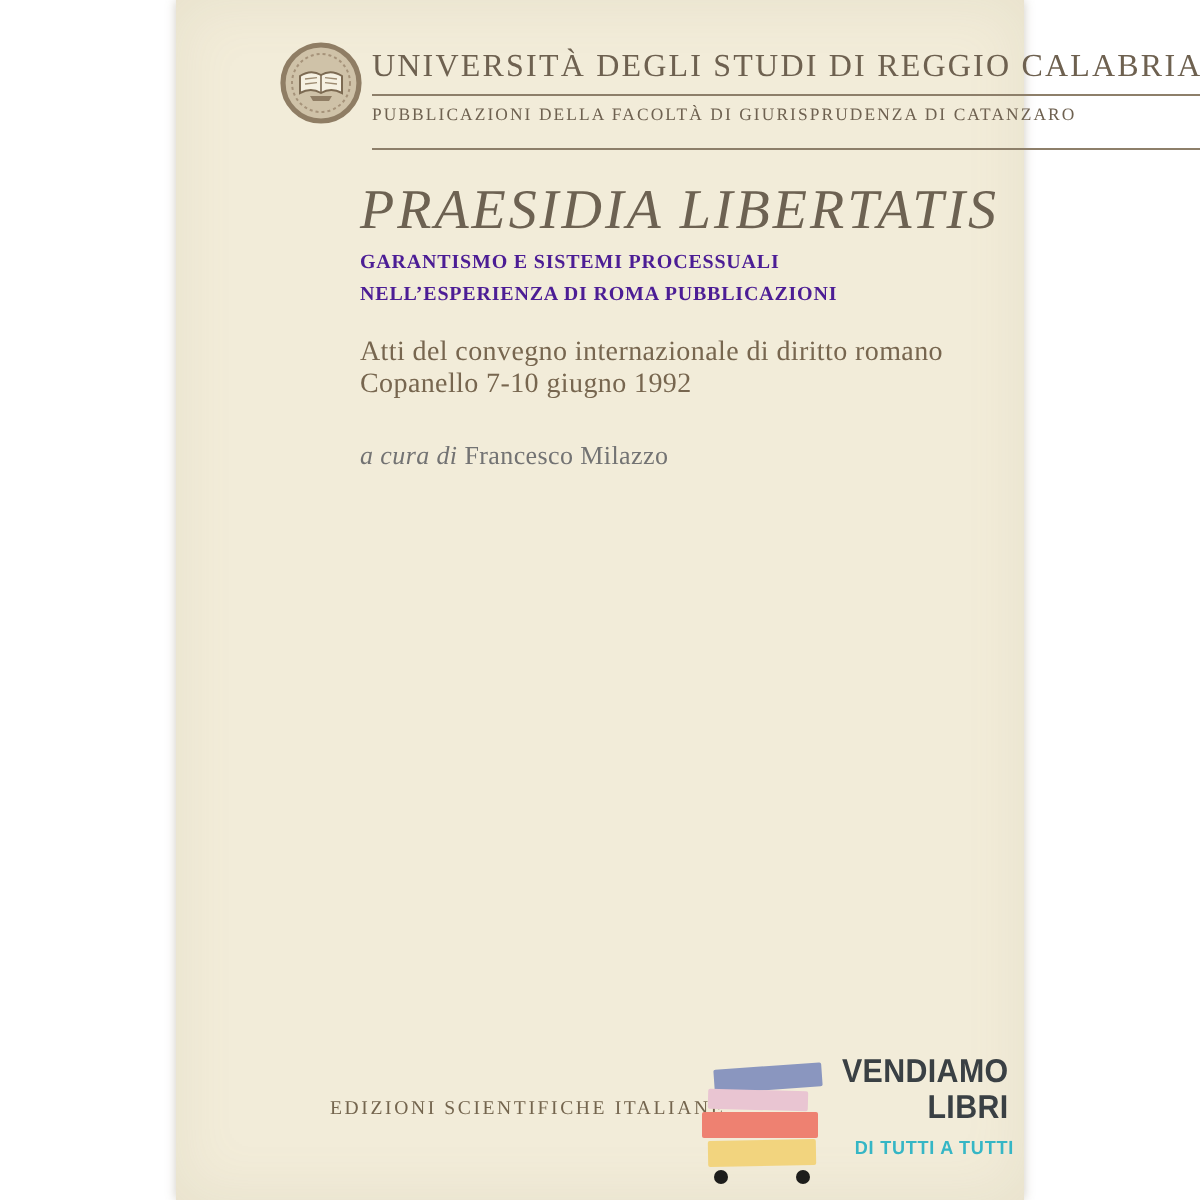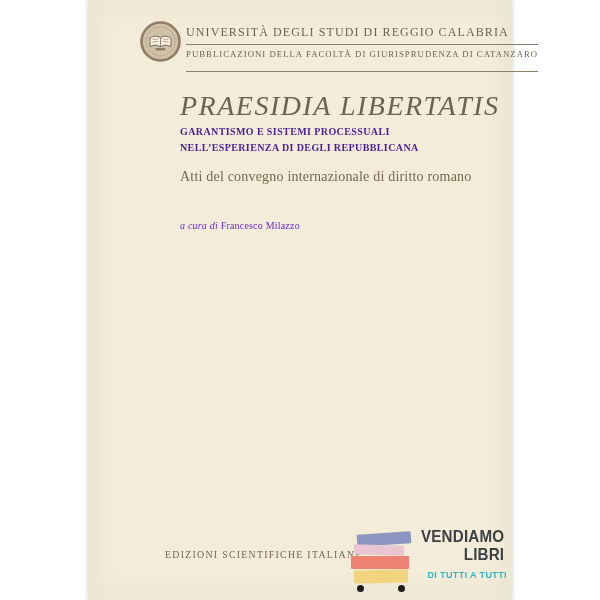--- a/index.html
+++ b/index.html
@@ -10,21 +10,21 @@
   
   .cover{
     position:absolute;left:88px;top:0;width:424px;height:600px;
     background:#f2ecd9;
     box-shadow:0 0 5px rgba(120,110,85,.35), inset 0 0 30px rgba(160,145,110,.12);
   }
   
   .seal{position:absolute;left:52px;top:21px;width:41px;height:41px;}
   .hdr{position:absolute;left:98px;top:25px;color:#6e6150;}
   .hdr-line1{
-    font-size:12px;letter-spacing:1.1px;font-weight:400;
+    font-size:16px;letter-spacing:1.1px;font-weight:400;
     padding-bottom:4px;border-bottom:1px solid #8d7f6a;white-space:nowrap;
   }
   .hdr-line2{
     font-size:8.7px;letter-spacing:1.05px;margin-top:4px;
     padding-bottom:12px;border-bottom:1px solid #8d7f6a;white-space:nowrap;
   }
   
   .title{
     position:absolute;left:92px;top:90px;
     font-style:italic;font-size:28px;letter-spacing:1.5px;
@@ -34,21 +34,21 @@
     position:absolute;left:92px;top:124px;
     font-weight:700;font-size:10px;line-height:15.5px;letter-spacing:.4px;
     color:#4c1d95;
   }
   .event{
     position:absolute;left:92px;top:169px;
     font-size:14px;line-height:15.5px;color:#77664f;letter-spacing:.2px;
   }
   .editor{
     position:absolute;left:92px;top:220px;
-    font-size:10px;color:#6d28d9;letter-spacing:.2px;
+    font-size:13px;color:#737373;letter-spacing:.2px;
   }
   .editor .prefix{font-style:italic;}
   .publisher{
     position:absolute;left:77px;top:549px;
     font-size:9.8px;letter-spacing:1.3px;color:#74654e;white-space:nowrap;
   }
   
   .wm{position:absolute;left:350px;top:528px;width:165px;height:68px;}
   .wm-cart{position:absolute;left:0;top:3px;width:66px;height:62px;}
   .wm-book{position:absolute;border-radius:1px;}
@@ -86,25 +86,26 @@
 
   <div class="hdr">
     <div class="hdr-line1">UNIVERSITÀ DEGLI STUDI DI REGGIO CALABRIA</div>
     <div class="hdr-line2">PUBBLICAZIONI DELLA FACOLTÀ DI GIURISPRUDENZA DI CATANZARO</div>
   </div>
 
   <div class="title">PRAESIDIA LIBERTATIS</div>
 
   <div class="subtitle">
     <div>GARANTISMO E SISTEMI PROCESSUALI</div>
-    <div>NELL’ESPERIENZA DI DEGLI REPUBBLICANA</div>
+    <div>NELL’ESPERIENZA DI ROMA PUBBLICAZIONI</div>
   </div>
 
   <div class="event">
     <div>Atti del convegno internazionale di diritto romano</div>
+    <div>Copanello 7-10 giugno 1992</div>
   </div>
 
   <div class="editor">
     <span class="prefix">a cura di</span>
     <span> </span>
     <span>Francesco Milazzo</span>
   </div>
 
   <div class="publisher">EDIZIONI SCIENTIFICHE ITALIANE</div>
 </div>

